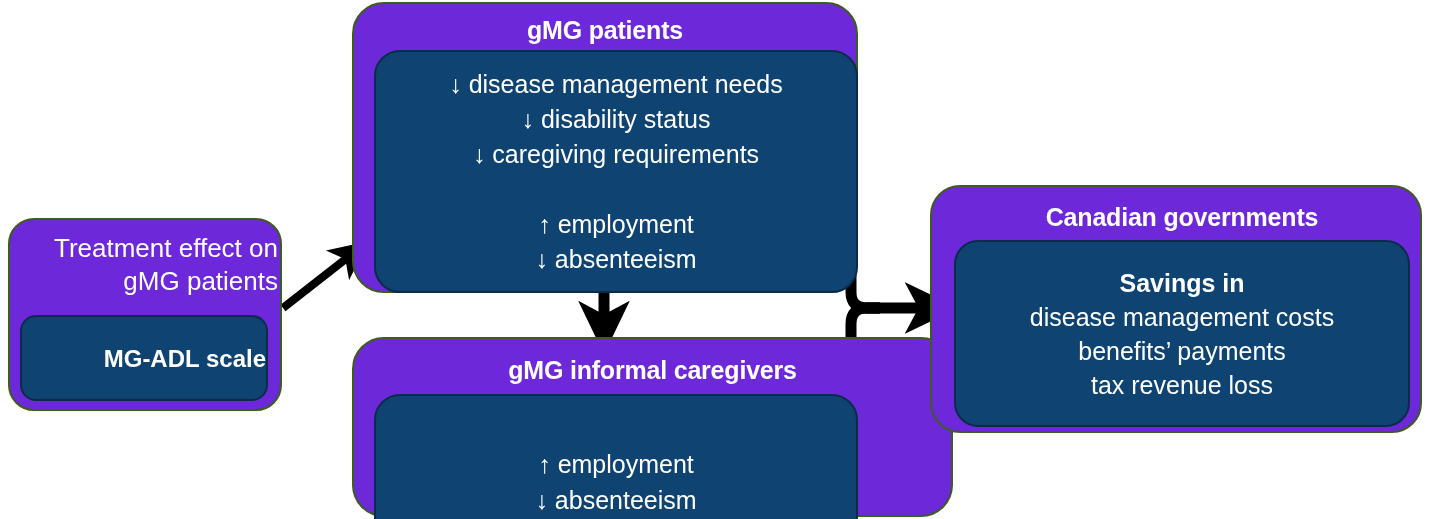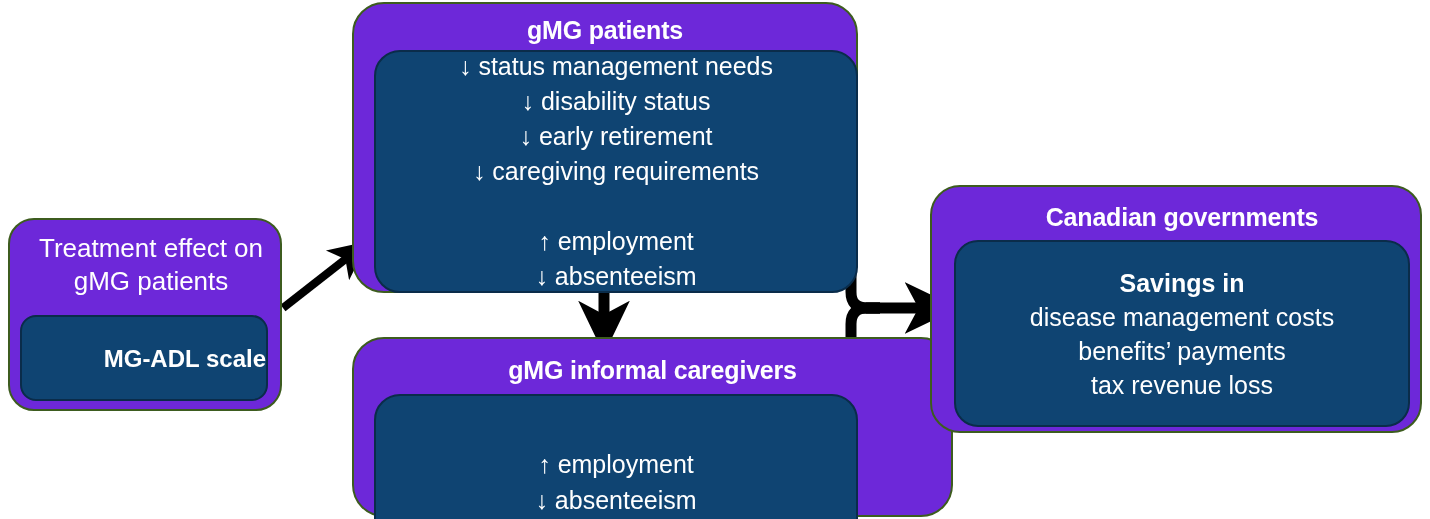--- a/index.html
+++ b/index.html
@@ -53,21 +53,21 @@
   #box-treatment {
     left: 8px; top: 218px; width: 274px; height: 193px;
     border-radius: 26px;
   }
   #box-treatment .plain-title {
     position: absolute;
     left: 14px; right: 2px; top: 12px;
     color: #ffffff;
     font-size: 26px;
     line-height: 33px;
-    text-align: center;
+    text-align: right;
     font-weight: normal;
   }
   #box-treatment .inner {
     left: 10px; top: 95px; width: 248px; height: 86px;
     border-radius: 16px;
     font-size: 24px;
     font-weight: bold;
     line-height: 31px;
     text-align: right;
   }
@@ -153,23 +153,22 @@
       <span class="line">on gMG patients</span>
     </div>
     <div class="inner">
       <span class="line">MG-ADL scale</span>
     </div>
   </div>
 
   <div class="card" id="box-patients">
     <div class="card-title">gMG patients</div>
     <div class="inner">
-      <span class="line">↓ status management needs</span>
+      <span class="line">↓ disease management needs</span>
       <span class="line">↓ disability status</span>
-      <span class="line">↓ early retirement</span>
       <span class="line">↓ caregiving requirements</span>
       <span class="gap">&nbsp;</span>
       <span class="line">↑ employment</span>
       <span class="line">↓ absenteeism</span>
     </div>
   </div>
 
   <div class="card" id="box-caregivers">
     <div class="card-title">gMG informal caregivers</div>
     <div class="inner">

